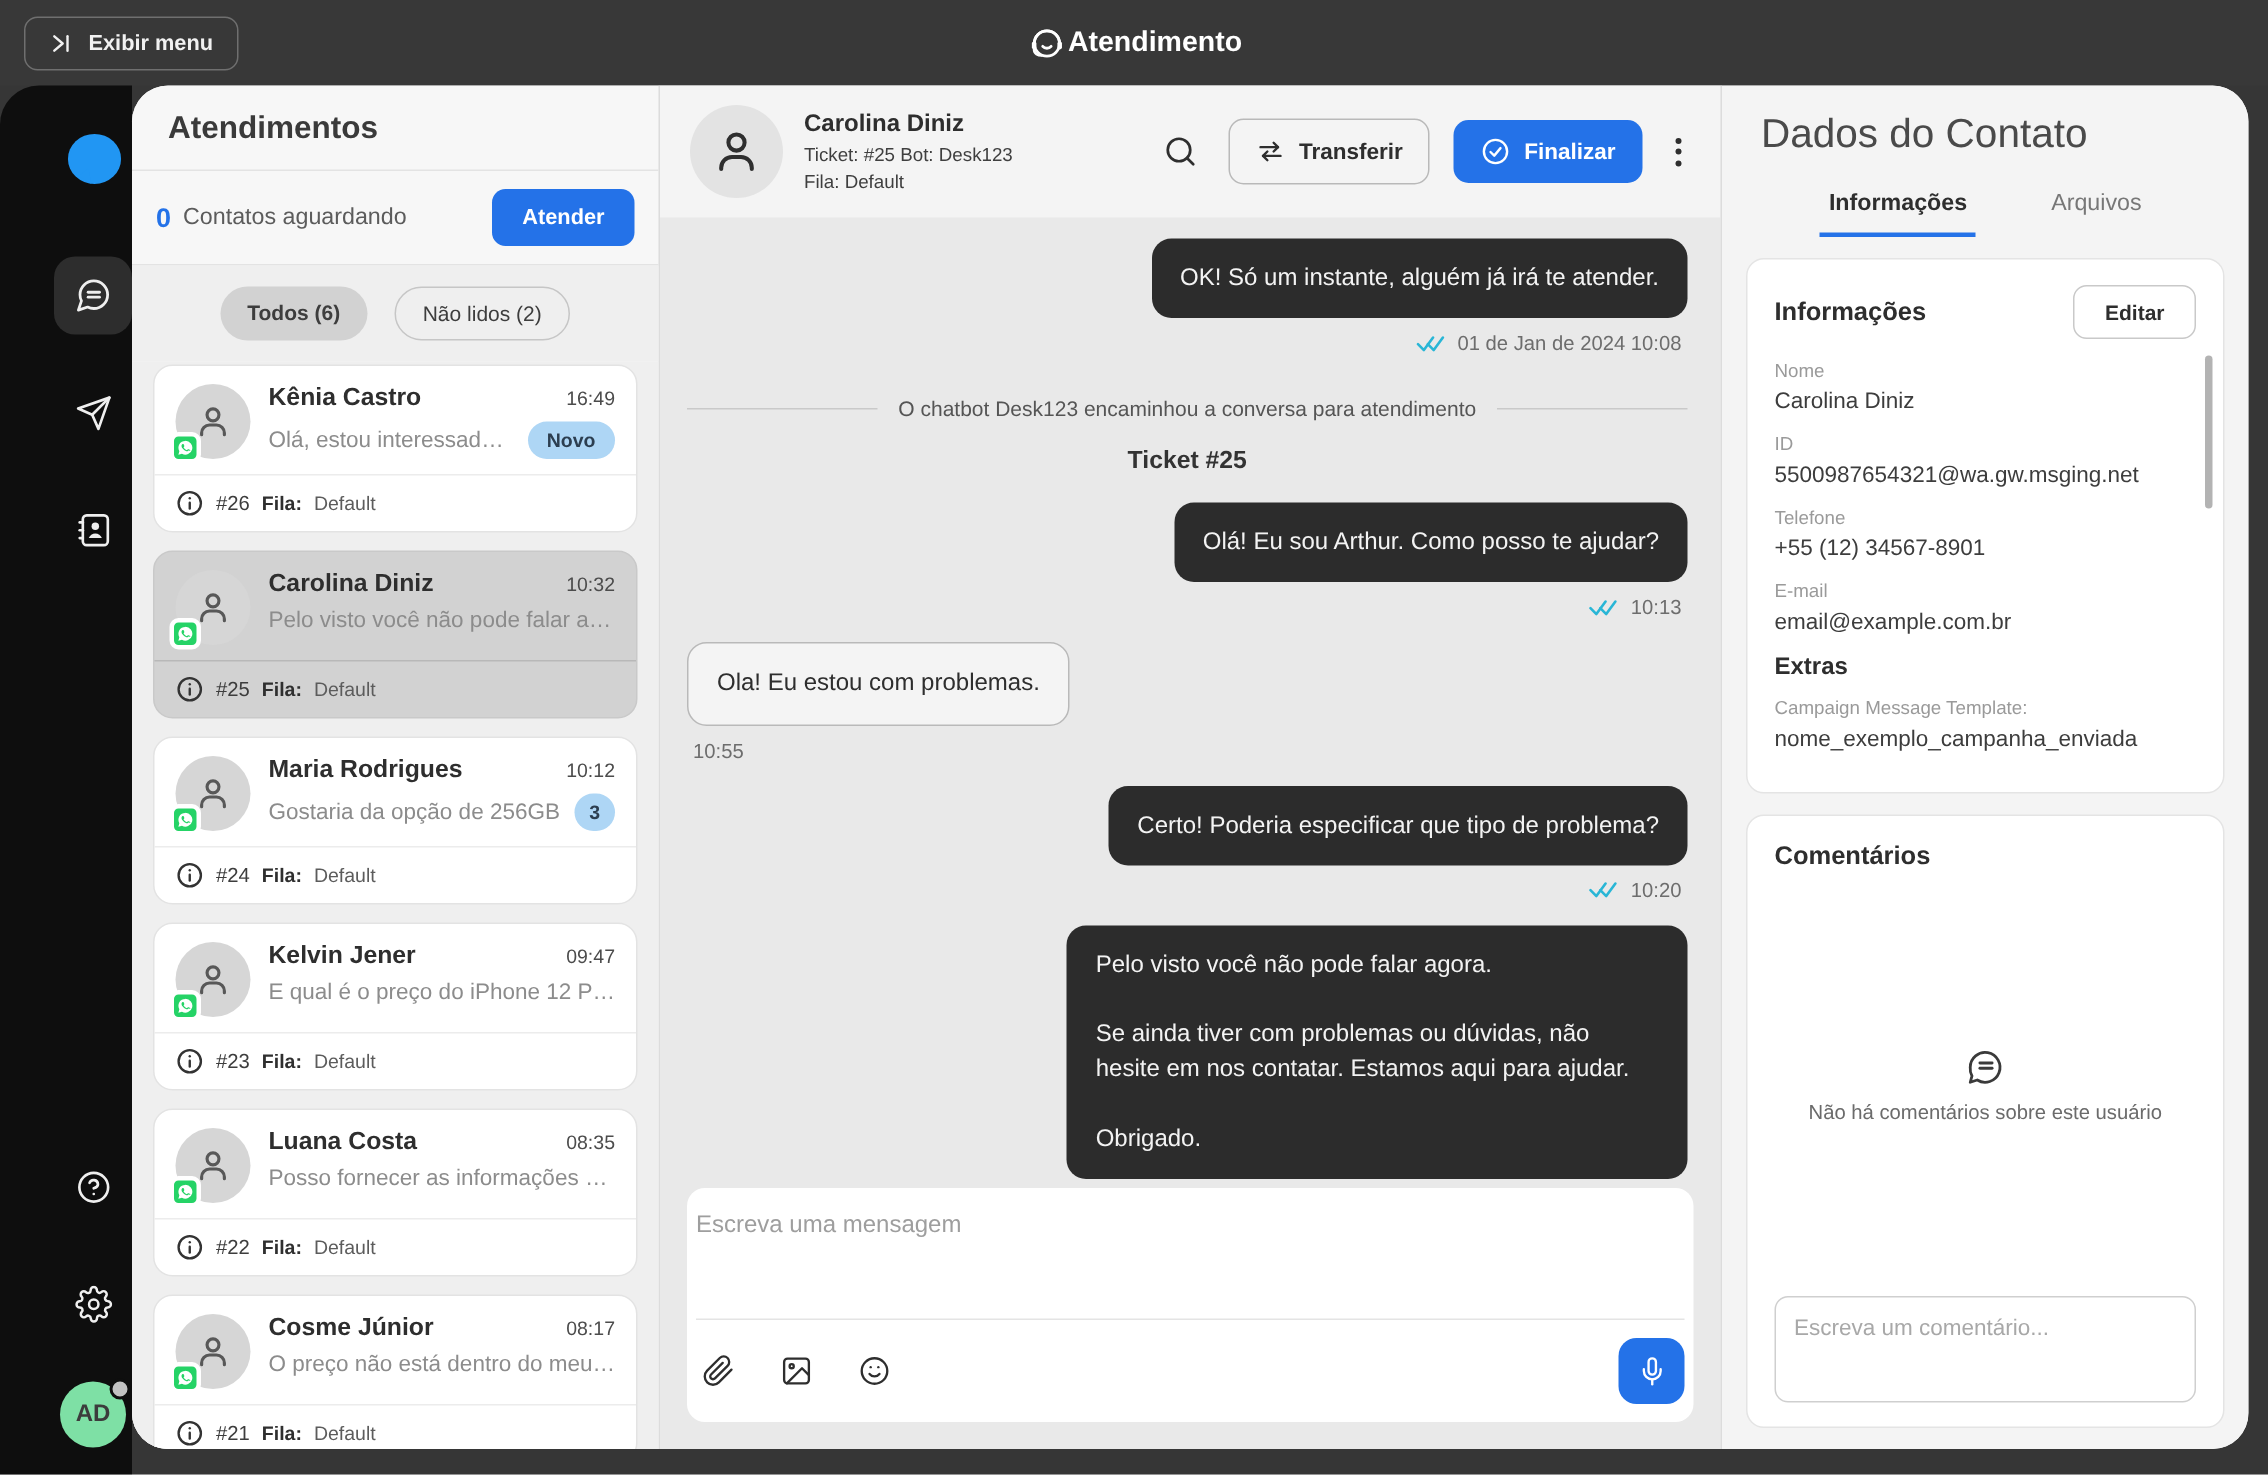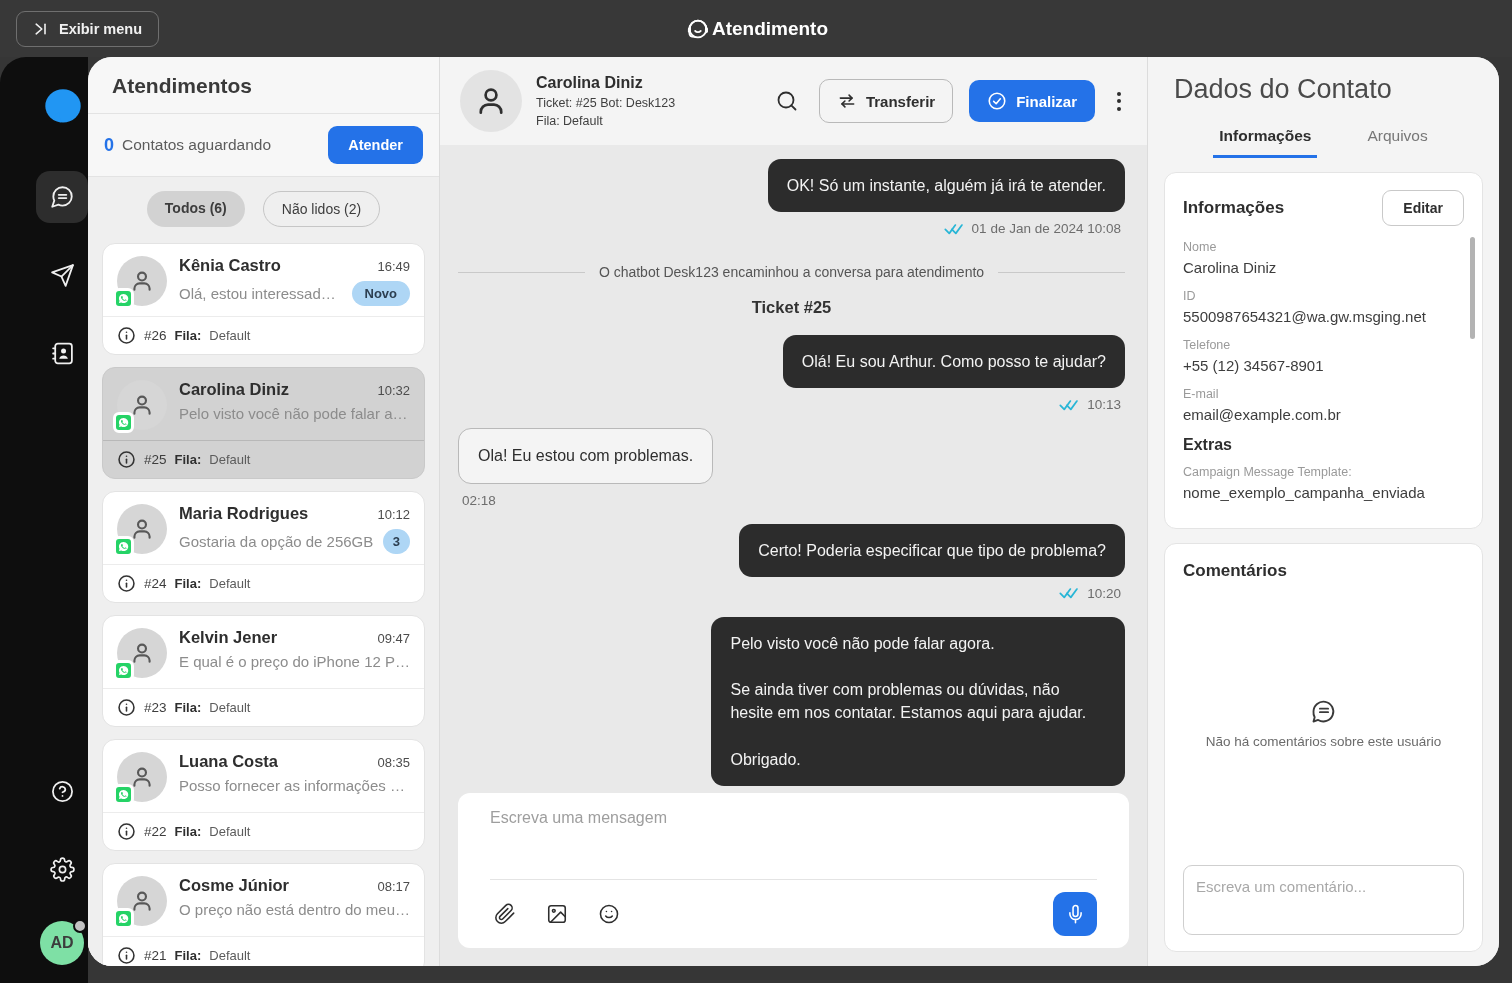--- a/index.html
+++ b/index.html
@@ -94,21 +94,21 @@
   .out .bubble { background:#2c2c2c; color:#f3f3f3; }
   .in .bubble  { background:#f4f4f4; color:#2e2e2e; border:1px solid #b9b9b9; }
   .meta { display:flex; align-items:center; gap:7px; font-size:13.5px; color:#6d6d6d; margin:9px 4px 10px; }
   .checks { color:#29b6d6; }
   .sys-row { display:flex; align-items:center; gap:14px; margin:12px 0 4px; }
   .sys-row .line { flex:1; height:1px; background:#c9c9c9; }
   .sys-text { font-size:14px; color:#555; }
   .ticket-title { text-align:center; font-size:16.5px; font-weight:bold; color:#333; margin:14px 0 18px; }
 
   .composer-wrap { padding:6px 18px 18px; }
-  .composer { background:#fff; border-radius:12px; padding:16px 32px 12px; }
+  .composer { background:#fff; border-radius:12px; padding:16px 6px 12px; }
   .composer textarea { width:100%; height:62px; border:none; outline:none; resize:none; font-size:16px;
     font-family:inherit; color:#333; background:transparent; }
   .composer textarea::placeholder { color:#9e9e9e; }
   .composer-divider { height:1px; background:#e4e4e4; margin:4px 0 12px; }
   .composer-row { display:flex; align-items:center; gap:22px; }
   .composer-row .spacer { flex:1; }
   .mic-btn { width:44px; height:44px; border-radius:12px; background:#2472e8; border:none; color:#fff;
     display:flex; align-items:center; justify-content:center; cursor:pointer; }
 
   
@@ -521,21 +521,21 @@
                 <polyline points="1.5 8.5 6 13 13 3.5"></polyline>
                 <polyline points="9 8.5 13.5 13 20.5 3.5"></polyline>
               </svg>
             <span>10:13</span>
           </div>
         </div>
 
         <div class="msg in">
           <div class="bubble">Ola! Eu estou com problemas.</div>
           <div class="meta">
-            <span>02:18</span>
+            <span>10:55</span>
           </div>
         </div>
 
         <div class="msg out">
           <div class="bubble">Certo! Poderia especificar que tipo de problema?</div>
           <div class="meta">
             <svg class="checks" width="21" height="14" viewBox="0 0 24 16" fill="none" stroke="currentColor" stroke-width="2" stroke-linecap="round" stroke-linejoin="round">
                 <polyline points="1.5 8.5 6 13 13 3.5"></polyline>
                 <polyline points="9 8.5 13.5 13 20.5 3.5"></polyline>
               </svg>

